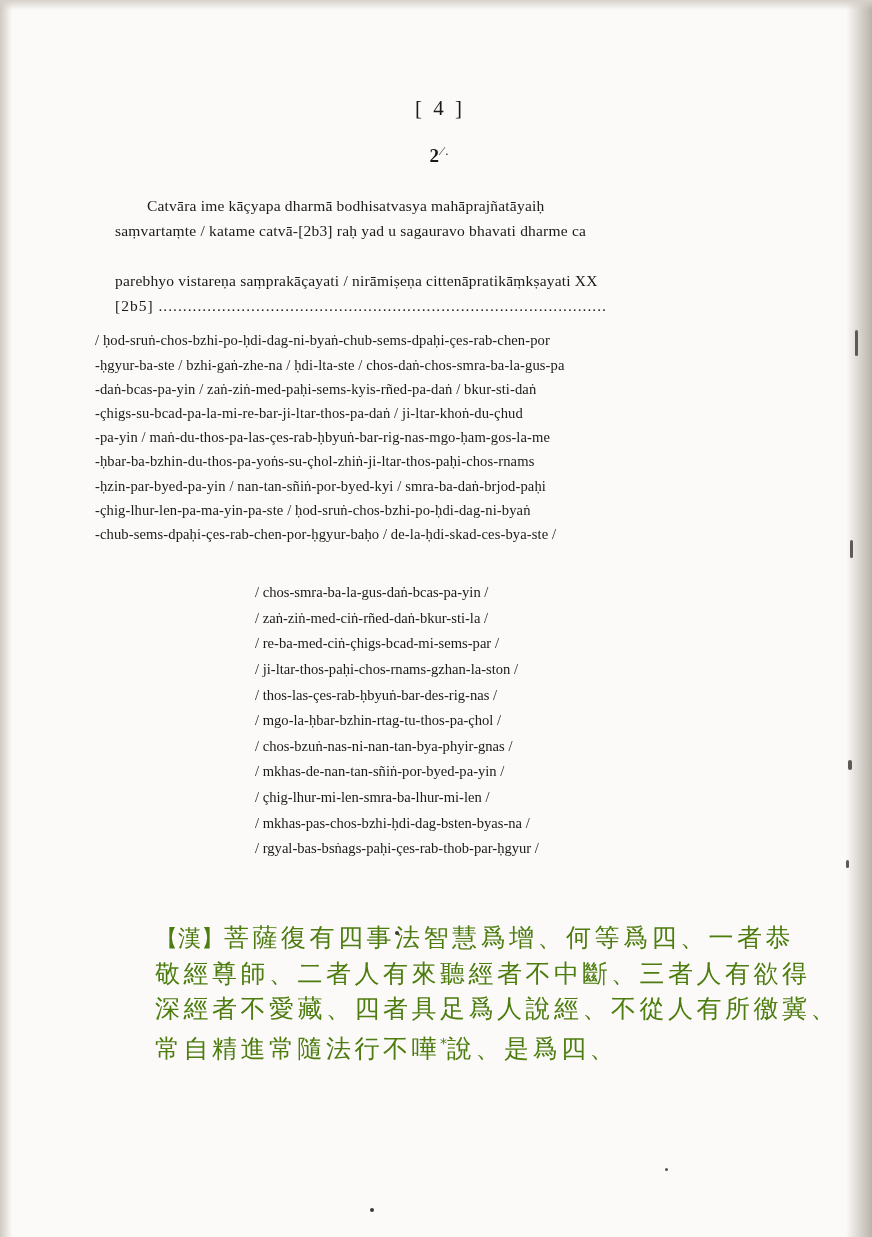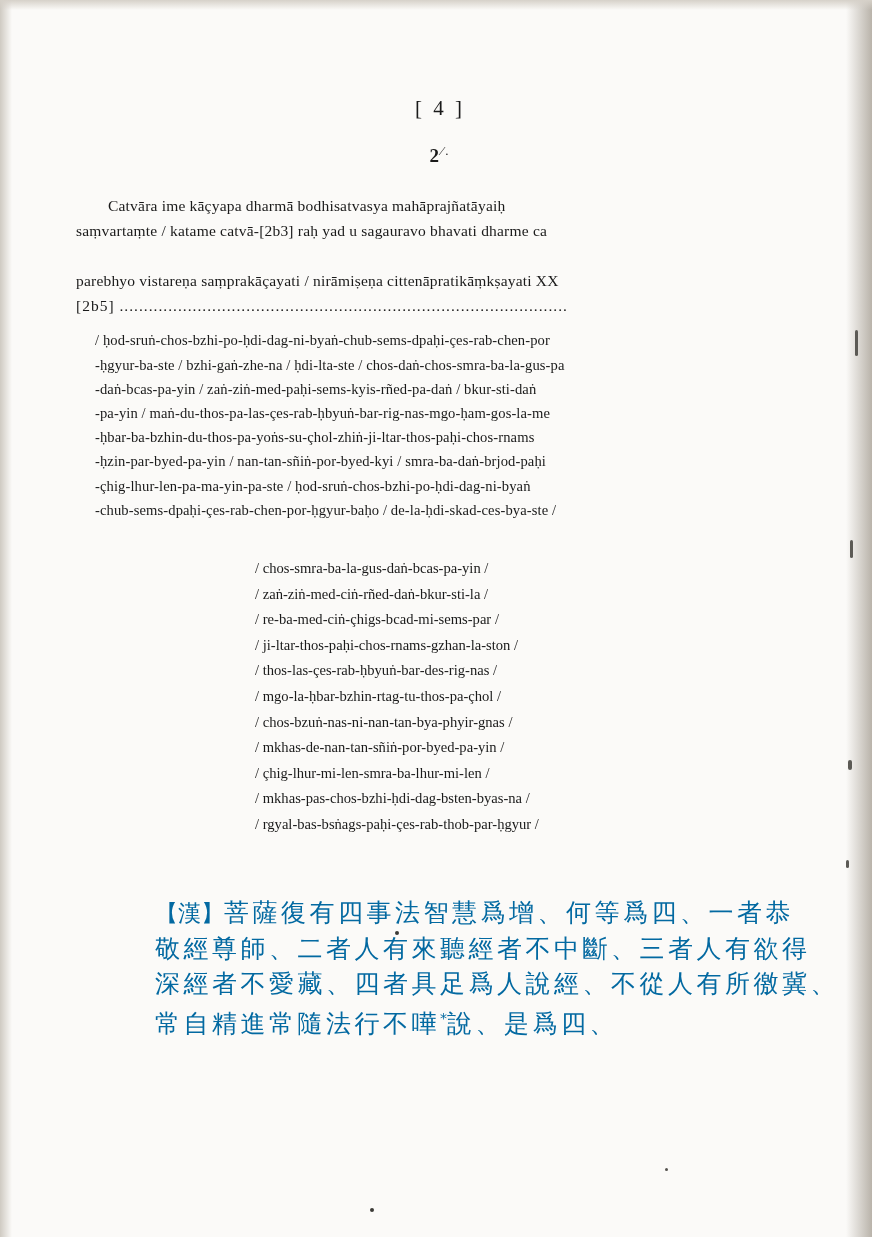--- a/index.html
+++ b/index.html
@@ -73,21 +73,21 @@
     letter-spacing: 2px;
     font-family: "Liberation Serif", serif;
   }
   .section-mark .tick {
     font-size: 13px;
     font-weight: normal;
     vertical-align: super;
   }
 
   .sanskrit {
-    margin: 26px 40px 0 16px;
+    margin: 26px 40px 0 55px;
     font-size: 15.5px;
     line-height: 25px;
     text-align: left;
     letter-spacing: 0.2px;
   }
   .sanskrit .ln { white-space: nowrap; }
   .sanskrit .indent { display: inline-block; width: 32px; }
   .sanskrit .dots { letter-spacing: 1px; text-align: right; }
 
   .tibetan {
@@ -108,21 +108,21 @@
   .verse .ln { white-space: nowrap; display: block; }
 
   .chinese {
     margin: 58px 0 0 0;
     padding-left: 95px;
     padding-right: 40px;
     font-size: 25px;
     line-height: 35px;
     font-family: "DejaVu Sans", sans-serif;
     letter-spacing: 3.5px;
-    color: #0369a1;
+    color: #4d7c0f;
   }
   .chinese .ln { display: block; white-space: nowrap; }
   .chinese .tag {
     font-size: 23px;
     letter-spacing: 0;
   }
   .chinese .star {
     font-size: 14px;
     vertical-align: super;
     letter-spacing: 0;
@@ -184,20 +184,21 @@
       <span class="ln">saṃvartaṃte / katame catvā-[2b3] raḥ yad u sagauravo bhavati dharme ca</span><br>
       <br>
       <span class="ln">parebhyo vistareṇa saṃprakāçayati / nirāmiṣeṇa cittenāpratikāṃkṣayati XX</span><br>
       <span class="ln dots">[2b5] ............................................................................................</span>
     </div>
 
     <div class="tibetan">
       <span class="ln">/ ḥod-sruṅ-chos-bzhi-po-ḥdi-dag-ni-byaṅ-chub-sems-dpaḥi-çes-rab-chen-por</span>
       <span class="ln">-ḥgyur-ba-ste / bzhi-gaṅ-zhe-na / ḥdi-lta-ste / chos-daṅ-chos-smra-ba-la-gus-pa</span>
       <span class="ln">-daṅ-bcas-pa-yin / zaṅ-ziṅ-med-paḥi-sems-kyis-rñed-pa-daṅ / bkur-sti-daṅ</span>
+      <span class="ln">-çhigs-su-bcad-pa-la-mi-re-bar-ji-ltar-thos-pa-daṅ / ji-ltar-khoṅ-du-çhud</span>
       <span class="ln">-pa-yin / maṅ-du-thos-pa-las-çes-rab-ḥbyuṅ-bar-rig-nas-mgo-ḥam-gos-la-me</span>
       <span class="ln">-ḥbar-ba-bzhin-du-thos-pa-yoṅs-su-çhol-zhiṅ-ji-ltar-thos-paḥi-chos-rnams</span>
       <span class="ln">-ḥzin-par-byed-pa-yin / nan-tan-sñiṅ-por-byed-kyi / smra-ba-daṅ-brjod-paḥi</span>
       <span class="ln">-çhig-lhur-len-pa-ma-yin-pa-ste / ḥod-sruṅ-chos-bzhi-po-ḥdi-dag-ni-byaṅ</span>
       <span class="ln">-chub-sems-dpaḥi-çes-rab-chen-por-ḥgyur-baḥo / de-la-ḥdi-skad-ces-bya-ste /</span>
     </div>
 
     <div class="verse">
       <span class="ln">/ chos-smra-ba-la-gus-daṅ-bcas-pa-yin /</span>
       <span class="ln">/ zaṅ-ziṅ-med-ciṅ-rñed-daṅ-bkur-sti-la /</span>

